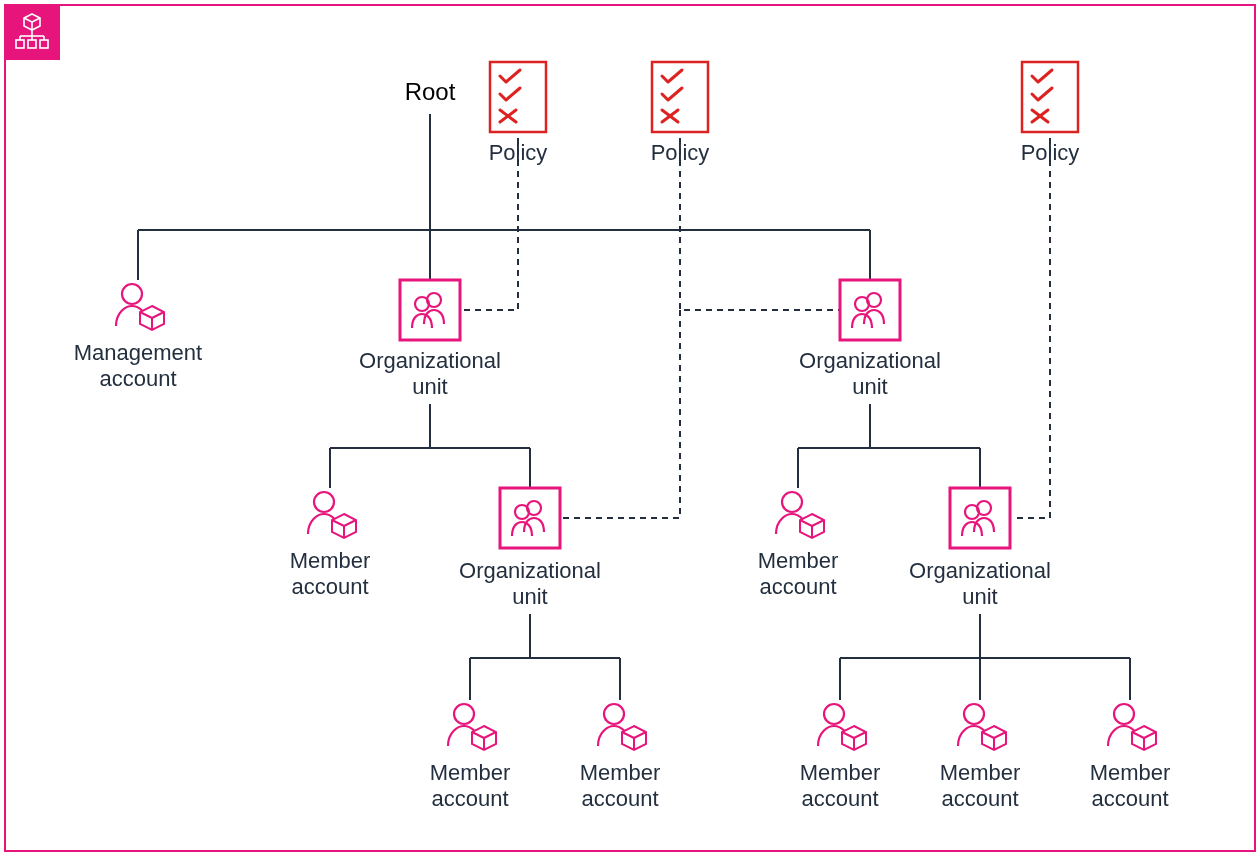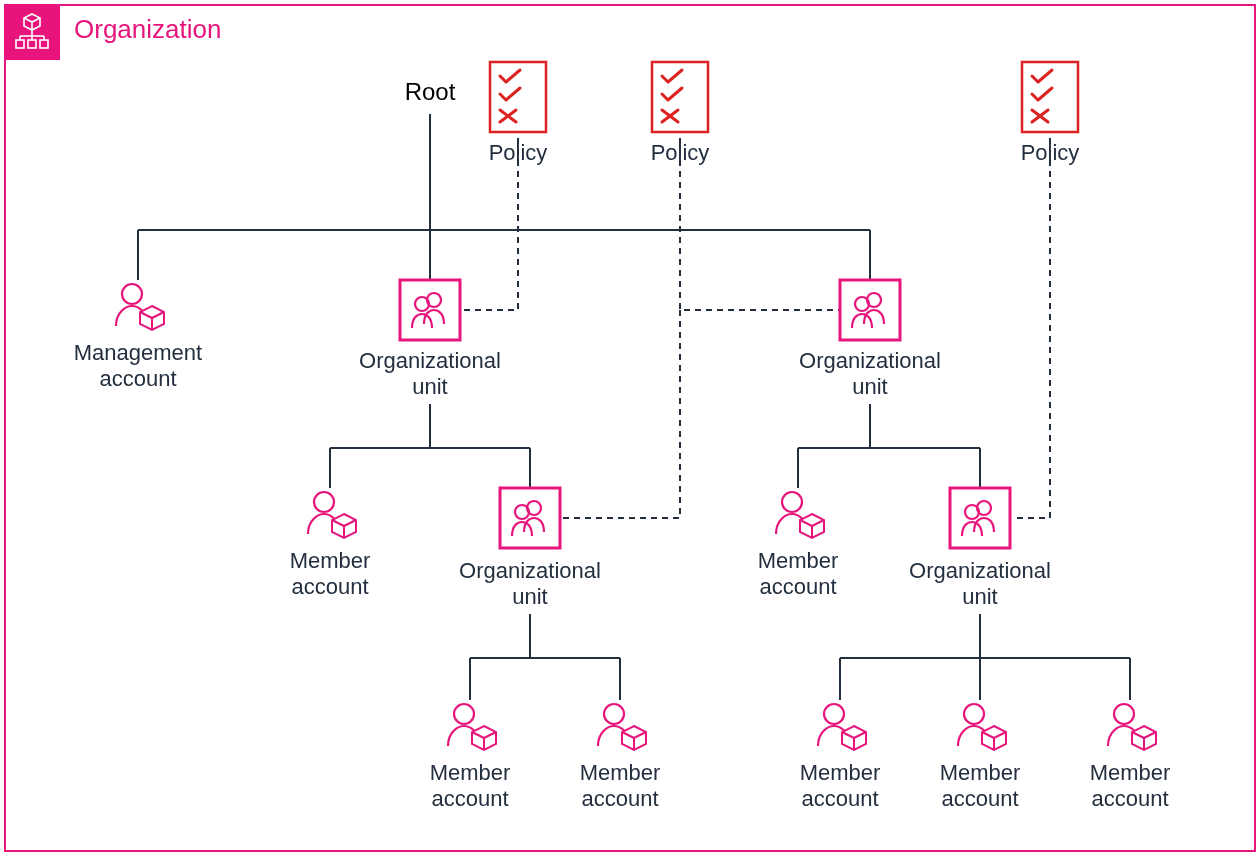--- a/index.html
+++ b/index.html
@@ -62,21 +62,20 @@
         <line x1="10" y1="26" x2="34" y2="26"></line>
         <line x1="10" y1="26" x2="10" y2="30"></line>
         <line x1="22" y1="26" x2="22" y2="30"></line>
         <line x1="34" y1="26" x2="34" y2="30"></line>
         <rect x="6" y="30" width="8" height="8"></rect>
         <rect x="18" y="30" width="8" height="8"></rect>
         <rect x="30" y="30" width="8" height="8"></rect>
       </g>
     </svg>
   </div>
-  <div class="org-title">Organization</div>
 
   <svg width="1260" height="856" viewBox="0 0 1260 856">
     <defs>
 
       <g id="acct-icon">
         <circle cx="18" cy="12" r="10" fill="none" stroke="#E7157B" stroke-width="2.2"></circle>
         <path d="M2 44 C2 30 12 24 18 24 C24 24 34 30 34 44" fill="none" stroke="#E7157B" stroke-width="2.2"></path>
         <g transform="translate(26,24)">
           <polygon points="12,0 24,6 24,18 12,24 0,18 0,6" fill="#fff" stroke="#E7157B" stroke-width="2"></polygon>
           <line x1="0" y1="6" x2="12" y2="12" stroke="#E7157B" stroke-width="2"></line>

